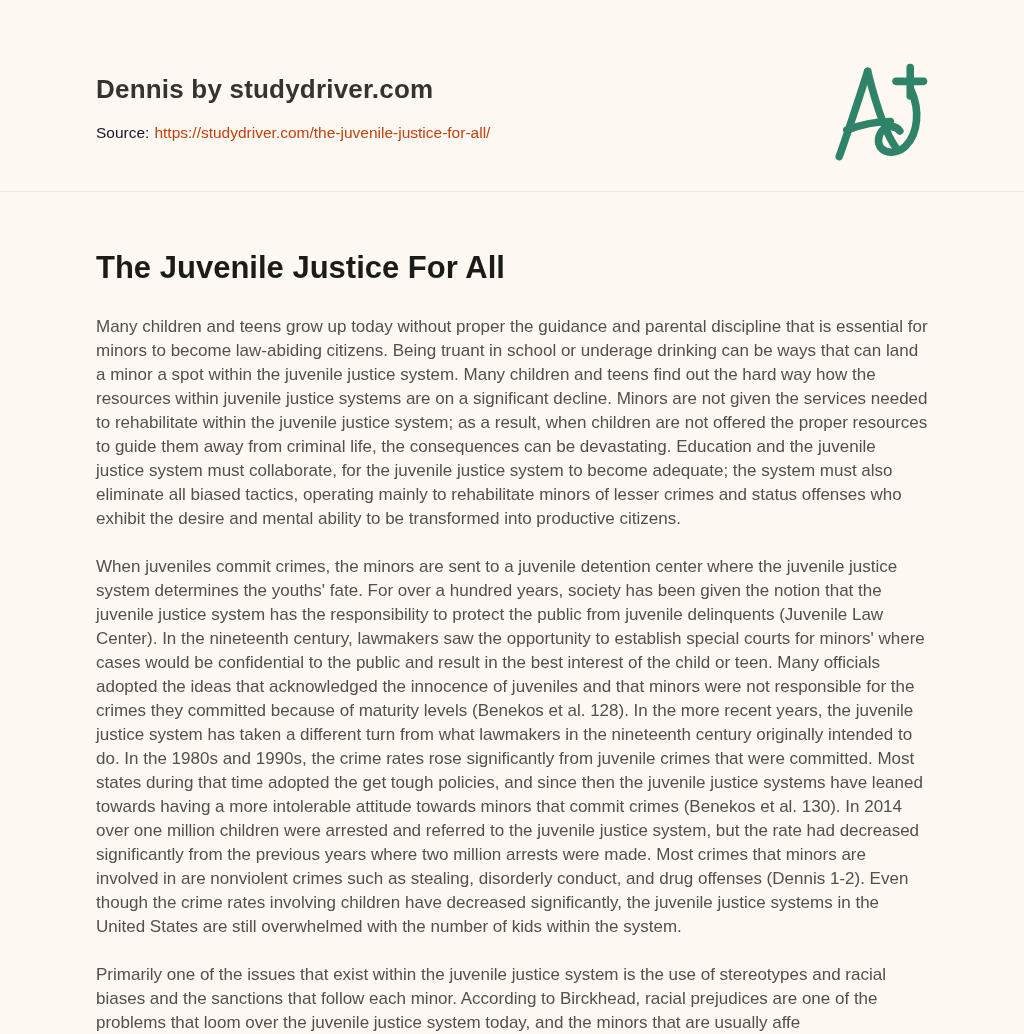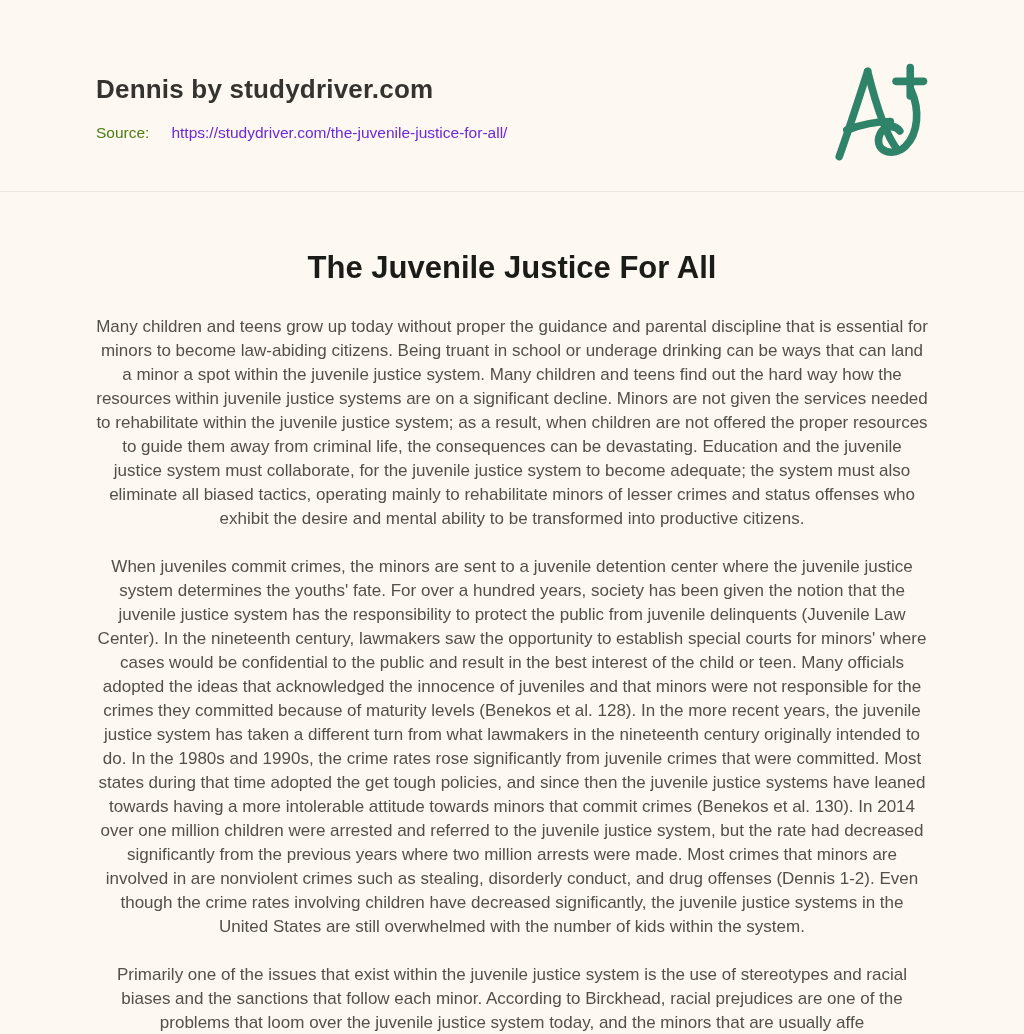--- a/index.html
+++ b/index.html
@@ -18,36 +18,36 @@
     line-height: 31px;
     font-weight: 700;
     color: #34332f;
     letter-spacing: 0.2px;
   }
   .source-line {
     margin-top: 17px;
     font-size: 15.5px;
     line-height: 21px;
   }
-  .source-label { color: #4d7c0f; margin-right: 22px; }
-  .source-link { color: #6d28d9; text-decoration: none; cursor: pointer; }
+  .source-label { color: #0f172a; margin-right: 5px; }
+  .source-link { color: #c2410c; text-decoration: none; cursor: pointer; }
   .logo {
     position: absolute;
     top: 58px;
     right: 92px;
     width: 106px;
     height: 112px;
     display: block;
   }
   .divider {
     border: none;
     border-top: 1px solid #f0e8df;
     margin: 48px 0 0 0;
   }
-  .content { padding: 56px 96px 0 96px; text-align: center; }
+  .content { padding: 56px 96px 0 96px; }
   .essay-title {
     margin: 0 0 27px 0;
     font-size: 31px;
     line-height: 40px;
     font-weight: 700;
     color: #1b1b18;
   }
   .essay-paragraph {
     margin: 5px 0 24px 0;
     font-size: 17px;

